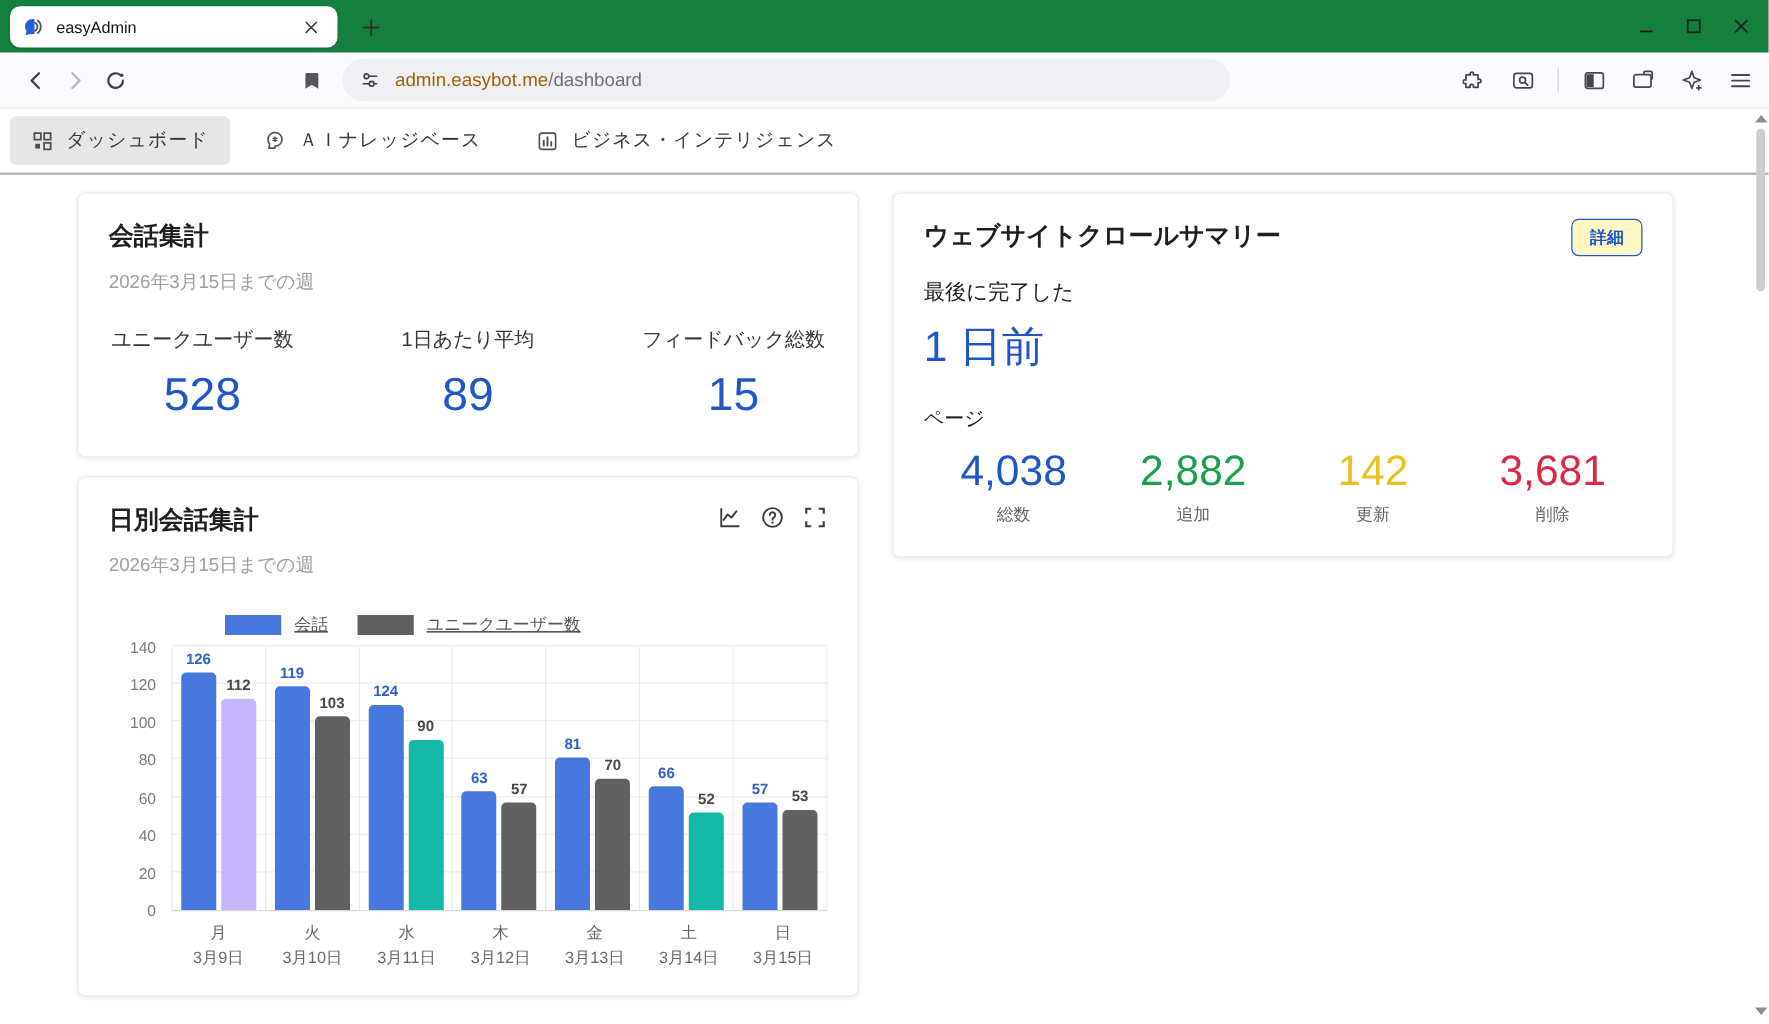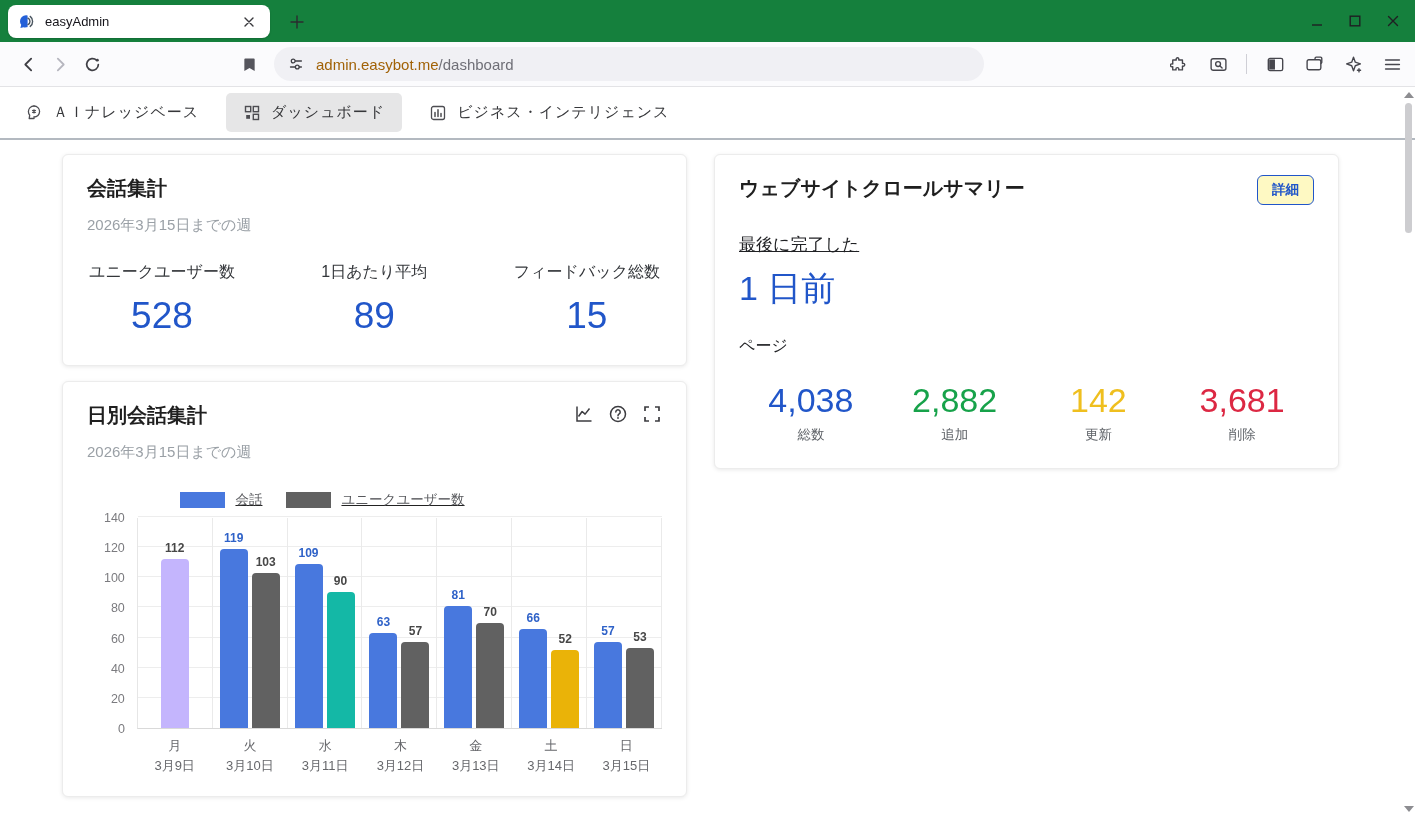--- a/index.html
+++ b/index.html
@@ -66,24 +66,24 @@
   .cell { flex:1; border-right:1px solid #eaeaea; display:flex; align-items:flex-end; justify-content:center; gap:4px; position:relative; z-index:1; }
   .bar { width:28px; border-radius:4px 4px 0 0; position:relative; }
   .bar-label { position:absolute; bottom:calc(100% + 4px); left:50%; transform:translateX(-50%); font-size:12px; font-weight:700; white-space:nowrap; }
   .x-labels { display:flex; margin-left:50px; width:527px; margin-top:7px; }
   .x-label { flex:1; text-align:center; font-size:13px; color:#66676b; line-height:1.55; }
 
   
   .crawl-head { display:flex; align-items:flex-start; justify-content:space-between; }
   .details-btn { font-size:13.5px; font-weight:700; color:#2156c9; border:1.5px solid #2156c9; border-radius:6px;
                  background:#fef9c3; padding:5px 14px; cursor:pointer; font-family:inherit; }
-  .crawl-label { font-size:17px; color:#202124; margin-top:28px;text-decoration:underline; }
+  .crawl-label { font-size:17px; color:#202124; margin-top:17px; }
   .crawl-ago { font-size:34px; color:#2156c9; margin-top:10px; }
   .pages-label { font-size:16px; color:#202124; margin-top:24px; }
-  .crawl-stats { display:flex; margin-top:24px; padding-bottom:4px; }
+  .crawl-stats { display:flex; margin-top:12px; padding-bottom:4px; }
   .crawl-stat { flex:1; text-align:center; }
   .crawl-stat-value { font-size:34px; }
   .crawl-stat-label { font-size:13.5px; color:#5f6368; margin-top:6px; }
 
   
   .scrollbar { position:absolute; top:0; right:0; width:14px; height:731px; }
   .sb-up { position:absolute; top:5px; left:3px; width:0; height:0; border-left:5px solid transparent; border-right:5px solid transparent; border-bottom:6px solid #8d8d91; }
   .sb-down { position:absolute; bottom:6px; left:3px; width:0; height:0; border-left:5px solid transparent; border-right:5px solid transparent; border-top:6px solid #8d8d91; }
   .sb-thumb { position:absolute; top:16px; left:4px; width:7px; height:130px; background:#cdcdd0; border-radius:4px; }
 </style>
@@ -200,40 +200,40 @@
         <svg viewBox="0 0 18 18" width="19" height="19">
             <path d="M2.5 4.8h13M2.5 9h13M2.5 13.2h13" stroke="currentColor" stroke-width="1.5" stroke-linecap="round"></path>
           </svg>
       </span>
     </div>
   </div>
 
   <div class="content">
 
     <div class="navbar">
-      <div class="nav-item">
-        <span class="nicon">
-          <svg viewBox="0 0 18 18" width="18" height="18" fill="none" stroke="currentColor" stroke-width="1.3">
-            <path d="M9 2a5.6 5.6 0 0 0-5.6 5.6c0 1.4.5 2.6 1.3 3.6l-.5 3.3h4.2" stroke-linecap="round" stroke-linejoin="round"></path>
-            <path d="M9 2a5.6 5.6 0 0 1 5.6 5.6c0 3-2.5 5.4-5.6 5.4v1.5" stroke-linecap="round"></path>
-            <path d="M9 5.2v4.4M7.1 6.3l3.8 2.2M10.9 6.3L7.1 8.5" stroke-width="1.1"></path>
-          </svg>
-        </span>
-        <span>ＡＩナレッジベース</span>
-      </div>
       <div class="nav-item active">
         <span class="nicon">
           <svg viewBox="0 0 18 18" width="18" height="18" fill="none" stroke="currentColor" stroke-width="1.4">
             <rect x="2.5" y="2.5" width="5.2" height="5.2"></rect>
             <rect x="10.3" y="2.5" width="5.2" height="5.2"></rect>
             <rect x="10.3" y="10.3" width="5.2" height="5.2"></rect>
             <rect x="3.2" y="11" width="3.8" height="3.8" fill="currentColor" stroke="none"></rect>
           </svg>
         </span>
         <span>ダッシュボード</span>
+      </div>
+      <div class="nav-item">
+        <span class="nicon">
+          <svg viewBox="0 0 18 18" width="18" height="18" fill="none" stroke="currentColor" stroke-width="1.3">
+            <path d="M9 2a5.6 5.6 0 0 0-5.6 5.6c0 1.4.5 2.6 1.3 3.6l-.5 3.3h4.2" stroke-linecap="round" stroke-linejoin="round"></path>
+            <path d="M9 2a5.6 5.6 0 0 1 5.6 5.6c0 3-2.5 5.4-5.6 5.4v1.5" stroke-linecap="round"></path>
+            <path d="M9 5.2v4.4M7.1 6.3l3.8 2.2M10.9 6.3L7.1 8.5" stroke-width="1.1"></path>
+          </svg>
+        </span>
+        <span>ＡＩナレッジベース</span>
       </div>
       <div class="nav-item">
         <span class="nicon">
           <svg viewBox="0 0 18 18" width="18" height="18" fill="none" stroke="currentColor" stroke-width="1.3">
             <rect x="2.5" y="2.5" width="13" height="13" rx="2"></rect>
             <path d="M6 12.5V8.5M9 12.5V5.8M12 12.5v-3" stroke-linecap="round" stroke-width="1.5"></path>
           </svg>
         </span>
         <span>ビジネス・インテリジェンス</span>
       </div>
@@ -308,35 +308,38 @@
               </div>
             <div class="plot" id="plot">
                 <div class="gridline" style="bottom: 30.1429px;"></div>
                 <div class="gridline" style="bottom: 60.2857px;"></div>
                 <div class="gridline" style="bottom: 90.4286px;"></div>
                 <div class="gridline" style="bottom: 120.571px;"></div>
                 <div class="gridline" style="bottom: 150.714px;"></div>
                 <div class="gridline" style="bottom: 180.857px;"></div>
                 <div class="gridline" style="bottom: 211px;"></div>
                 <div class="cell">
+                  <div class="bar" style="height: 189.9px; background: rgb(72, 120, 222);">
+                    <span class="bar-label" style="color: rgb(47, 98, 200);">126</span>
+                  </div>
                   <div class="bar" style="height: 168.8px; background: #c4b5fd;">
                     <span class="bar-label" style="color: rgb(71, 71, 71);">112</span>
                   </div>
                 </div>
                 <div class="cell">
                   <div class="bar" style="height: 179.35px; background: rgb(72, 120, 222);">
                     <span class="bar-label" style="color: rgb(47, 98, 200);">119</span>
                   </div>
                   <div class="bar" style="height: 155.236px; background: rgb(97, 97, 97);">
                     <span class="bar-label" style="color: rgb(71, 71, 71);">103</span>
                   </div>
                 </div>
                 <div class="cell">
                   <div class="bar" style="height: 164.279px; background: rgb(72, 120, 222);">
-                    <span class="bar-label" style="color: rgb(47, 98, 200);">109</span>
+                    <span class="bar-label" style="color: rgb(47, 98, 200);">124</span>
                   </div>
                   <div class="bar" style="height: 135.643px; background: #14b8a6;">
                     <span class="bar-label" style="color: rgb(71, 71, 71);">90</span>
                   </div>
                 </div>
                 <div class="cell">
                   <div class="bar" style="height: 94.95px; background: rgb(72, 120, 222);">
                     <span class="bar-label" style="color: rgb(47, 98, 200);">63</span>
                   </div>
                   <div class="bar" style="height: 85.9071px; background: rgb(97, 97, 97);">
@@ -348,21 +351,21 @@
                     <span class="bar-label" style="color: rgb(47, 98, 200);">81</span>
                   </div>
                   <div class="bar" style="height: 105.5px; background: rgb(97, 97, 97);">
                     <span class="bar-label" style="color: rgb(71, 71, 71);">70</span>
                   </div>
                 </div>
                 <div class="cell">
                   <div class="bar" style="height: 99.4714px; background: rgb(72, 120, 222);">
                     <span class="bar-label" style="color: rgb(47, 98, 200);">66</span>
                   </div>
-                  <div class="bar" style="height: 78.3714px; background: #eab308;">
+                  <div class="bar" style="height: 78.3714px; background: #14b8a6;">
                     <span class="bar-label" style="color: rgb(71, 71, 71);">52</span>
                   </div>
                 </div>
                 <div class="cell">
                   <div class="bar" style="height: 85.9071px; background: rgb(72, 120, 222);">
                     <span class="bar-label" style="color: rgb(47, 98, 200);">57</span>
                   </div>
                   <div class="bar" style="height: 79.8786px; background: rgb(97, 97, 97);">
                     <span class="bar-label" style="color: rgb(71, 71, 71);">53</span>
                   </div>

